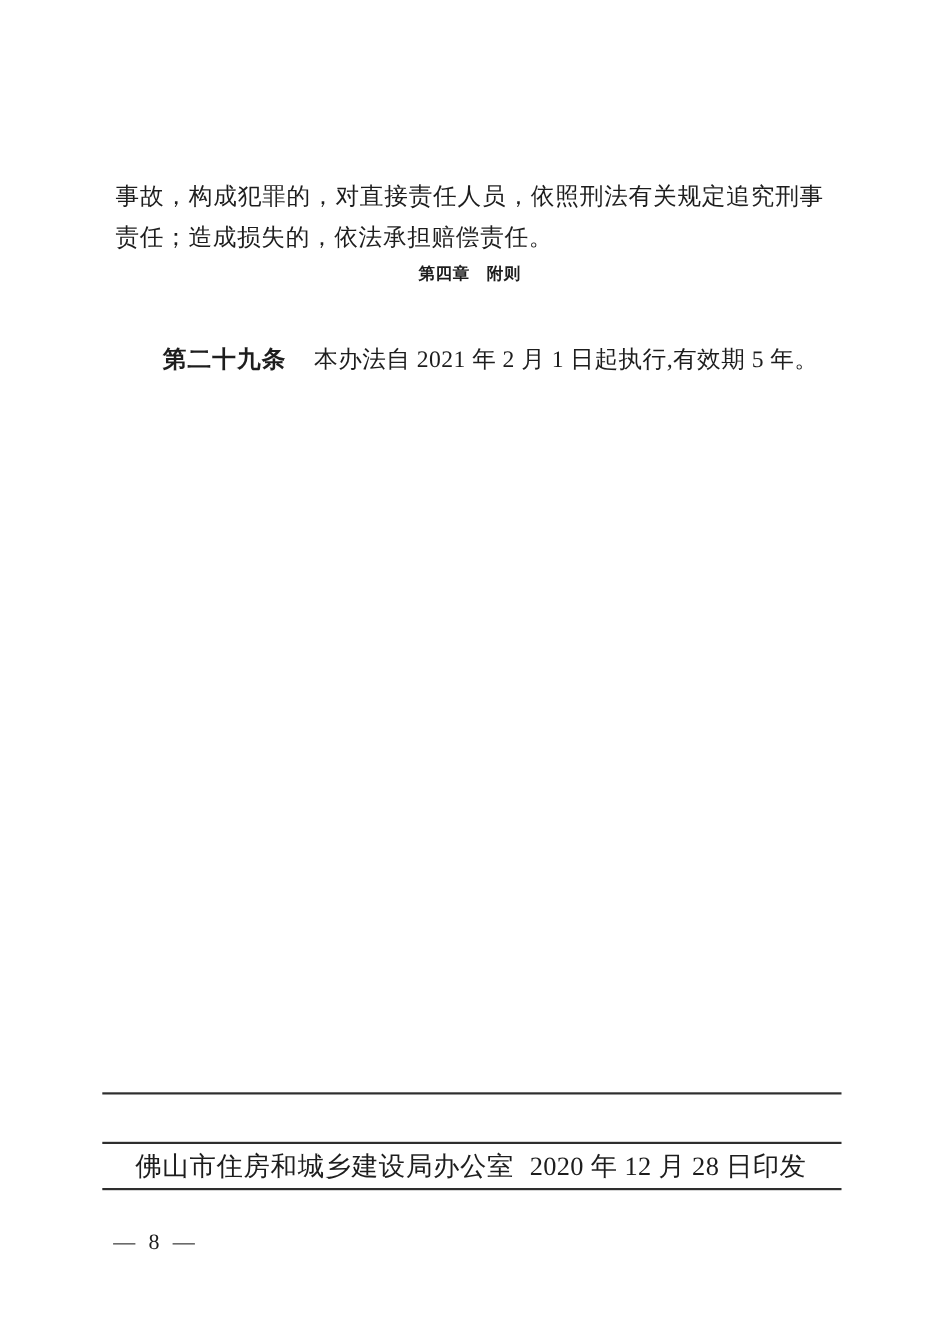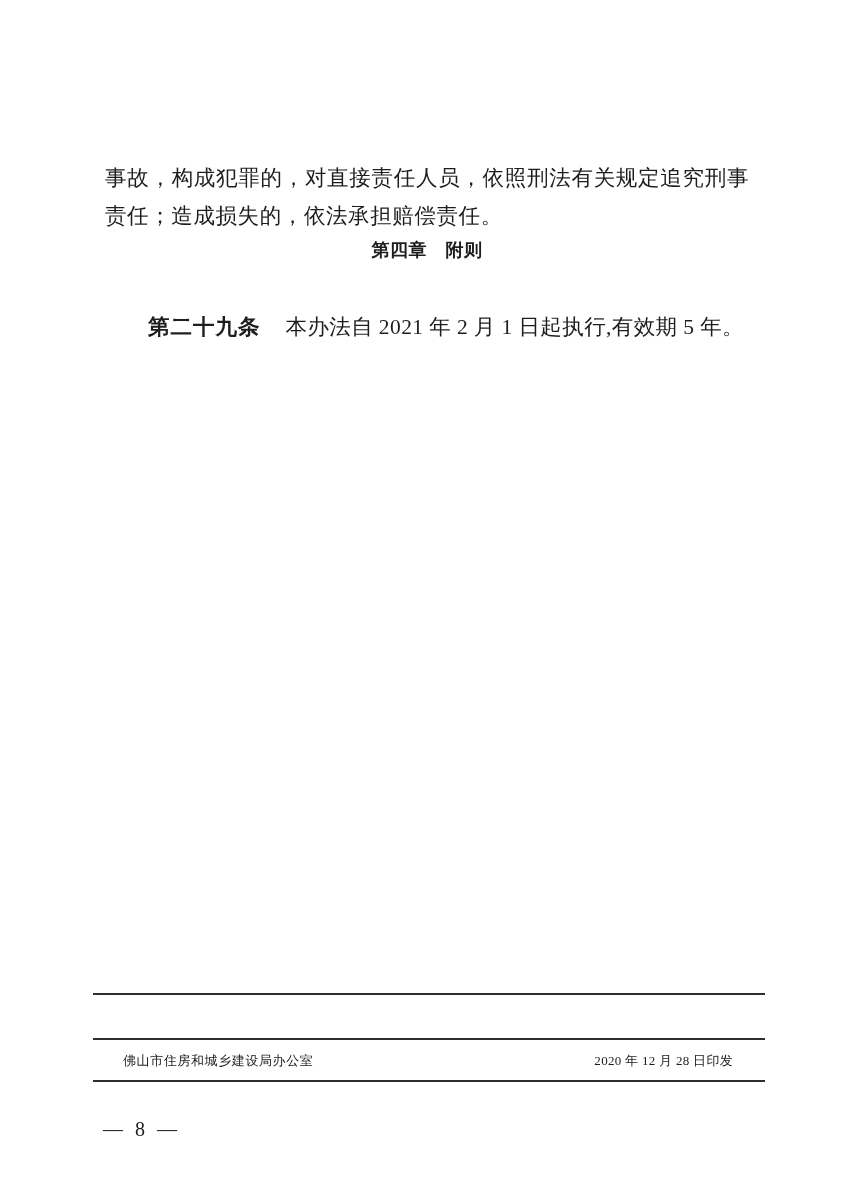--- a/index.html
+++ b/index.html
@@ -35,21 +35,21 @@
   }
   .body-line-2 {
     top: 201px;
   }
   .chapter-heading {
     left: 105px;
     top: 235px;
     width: 644px;
     text-align: center;
     font-weight: 700;
-    font-size: 18px;
+    font-size: 15px;
     line-height: 30px;
     letter-spacing: 0.5px;
   }
   .article-line {
     left: 148px;
     top: 276px;
     font-size: 21.5px;
     line-height: 30px;
     letter-spacing: 0.4px;
     margin-top: 36px;
@@ -79,21 +79,21 @@
   .footer-row {
     position: absolute;
     left: 93px;
     top: 1047px;
     width: 672px;
     box-sizing: border-box;
     padding-left: 30px;
     padding-right: 32px;
     display: flex;
     justify-content: space-between;
-    font-size: 13px;
+    font-size: 24px;
     line-height: 28px;
   }
   .footer-issuer { letter-spacing: 0.6px; white-space: nowrap; }
   .footer-date { letter-spacing: 0.3px; white-space: nowrap; text-align: center; }
   .page-number {
     left: 103px;
     top: 1116px;
     font-size: 20px;
     line-height: 26px;
     word-spacing: 7px;

